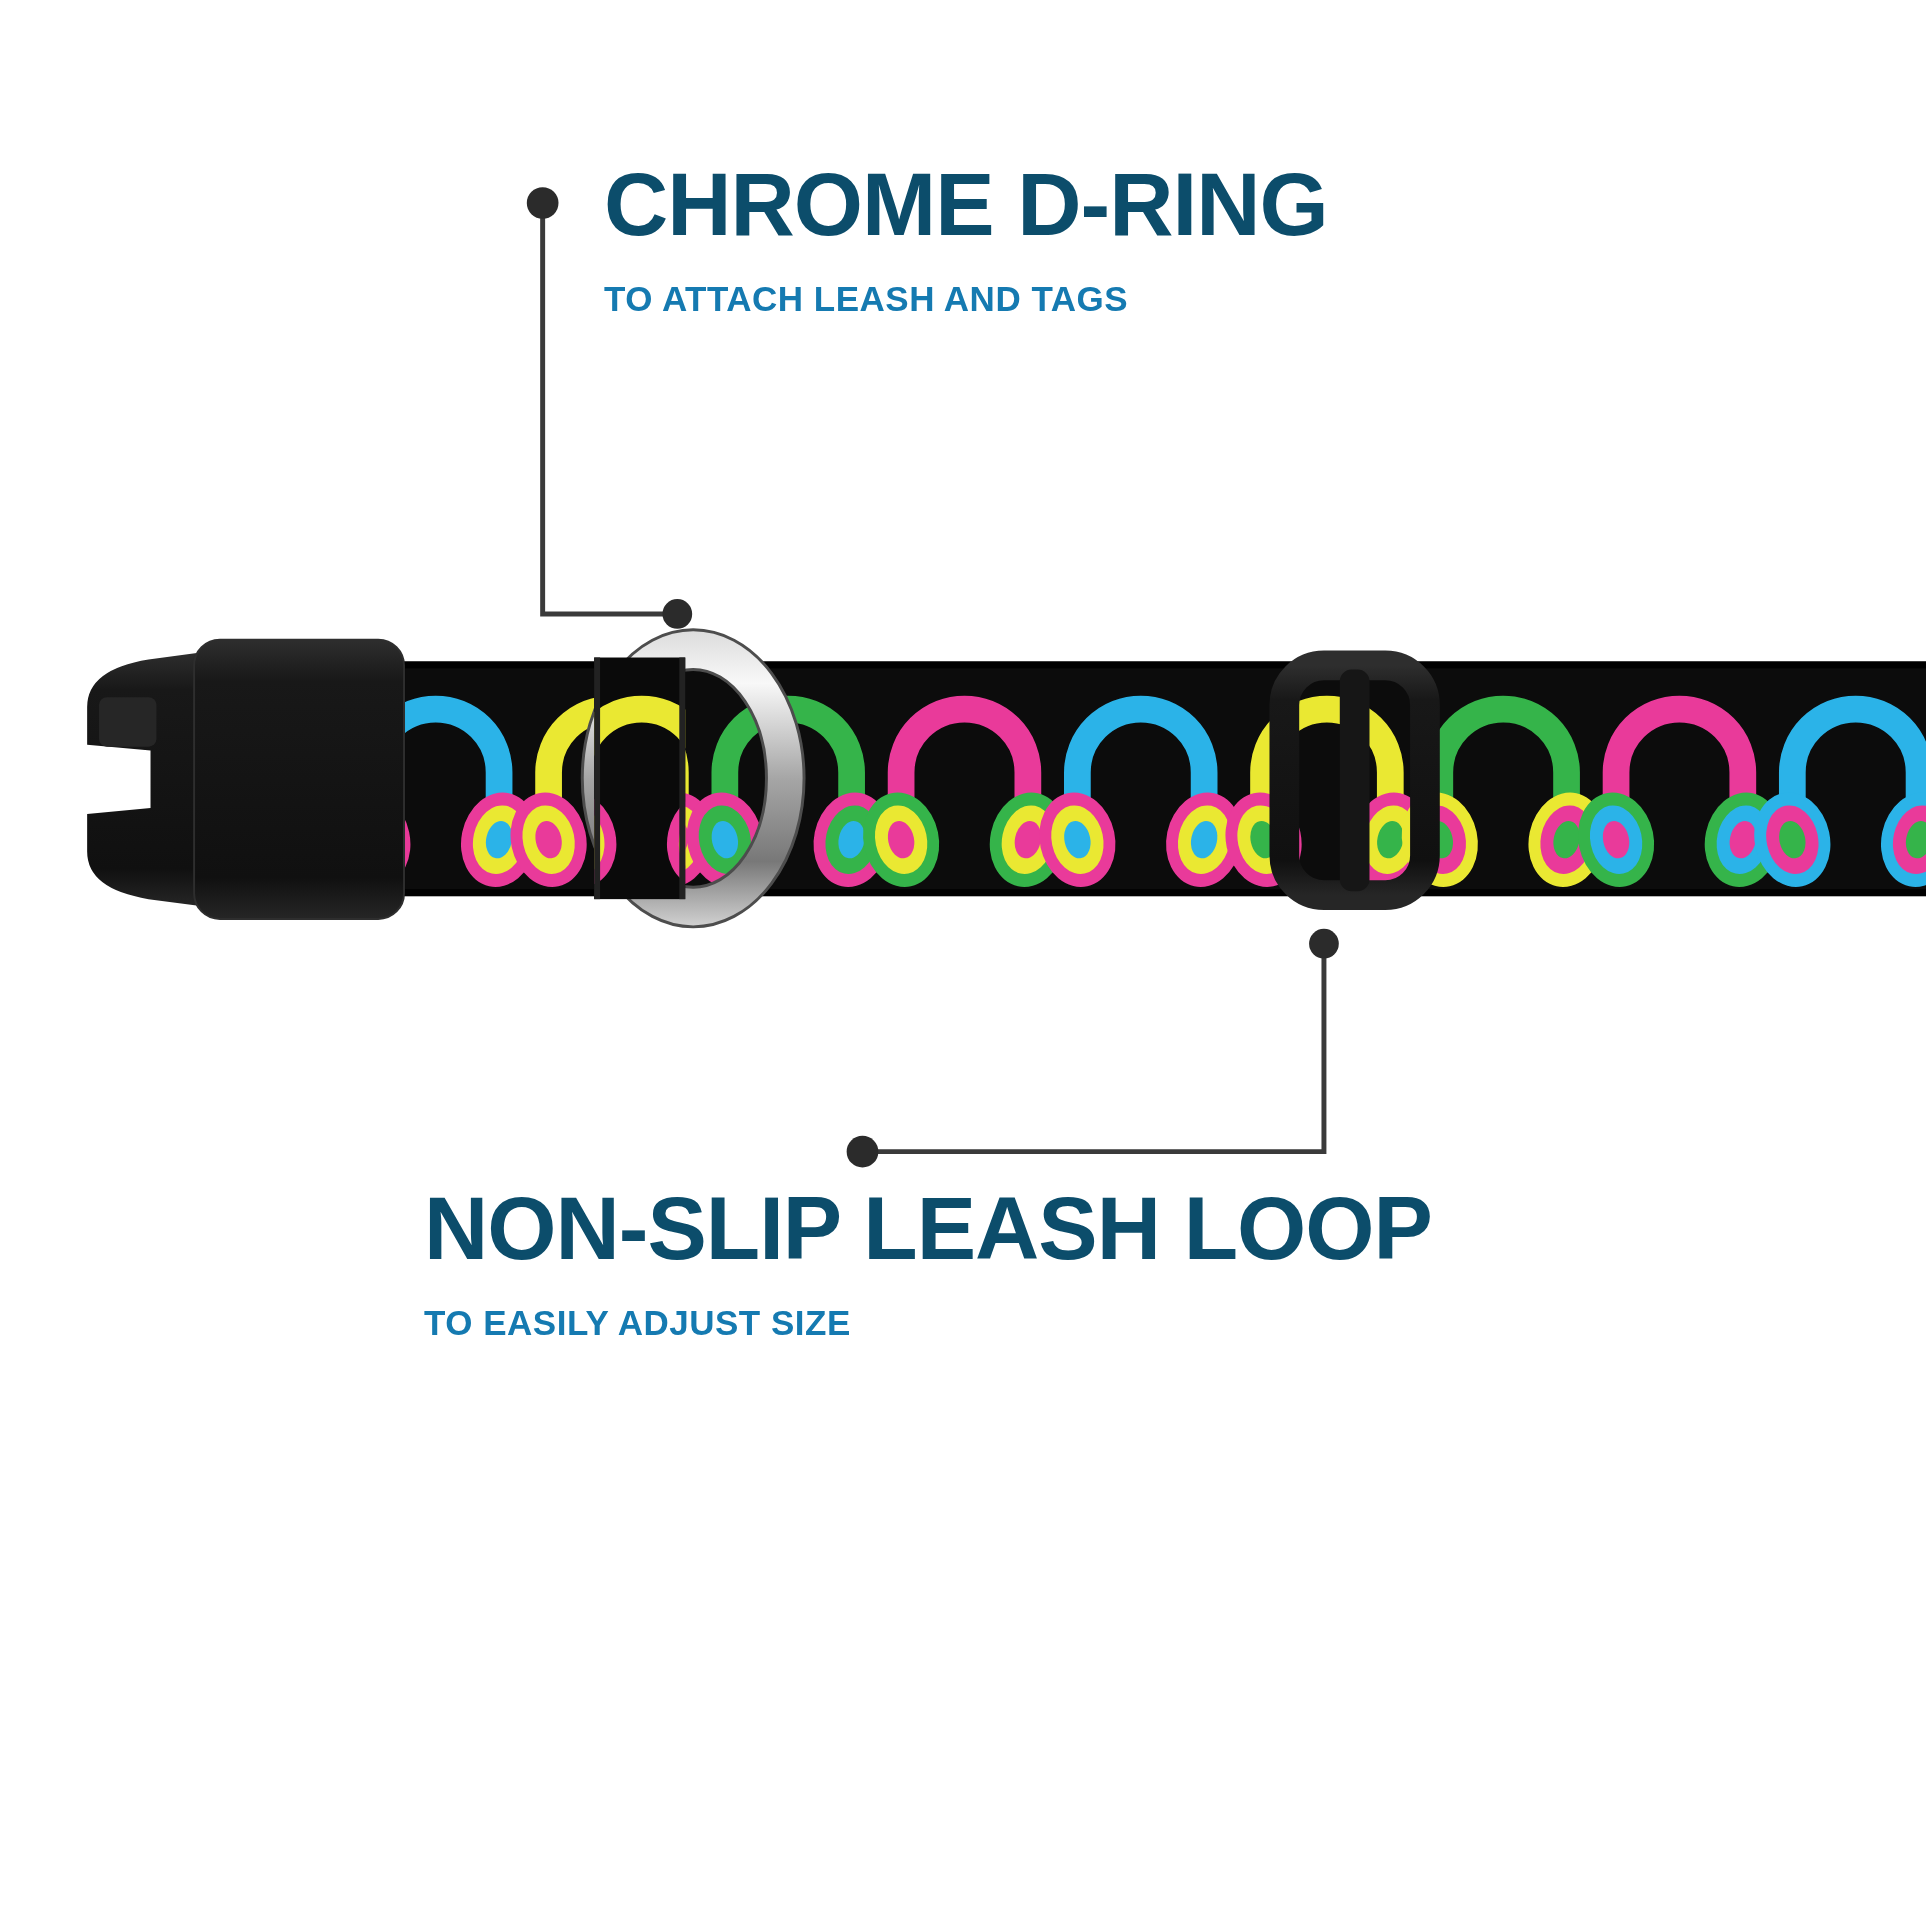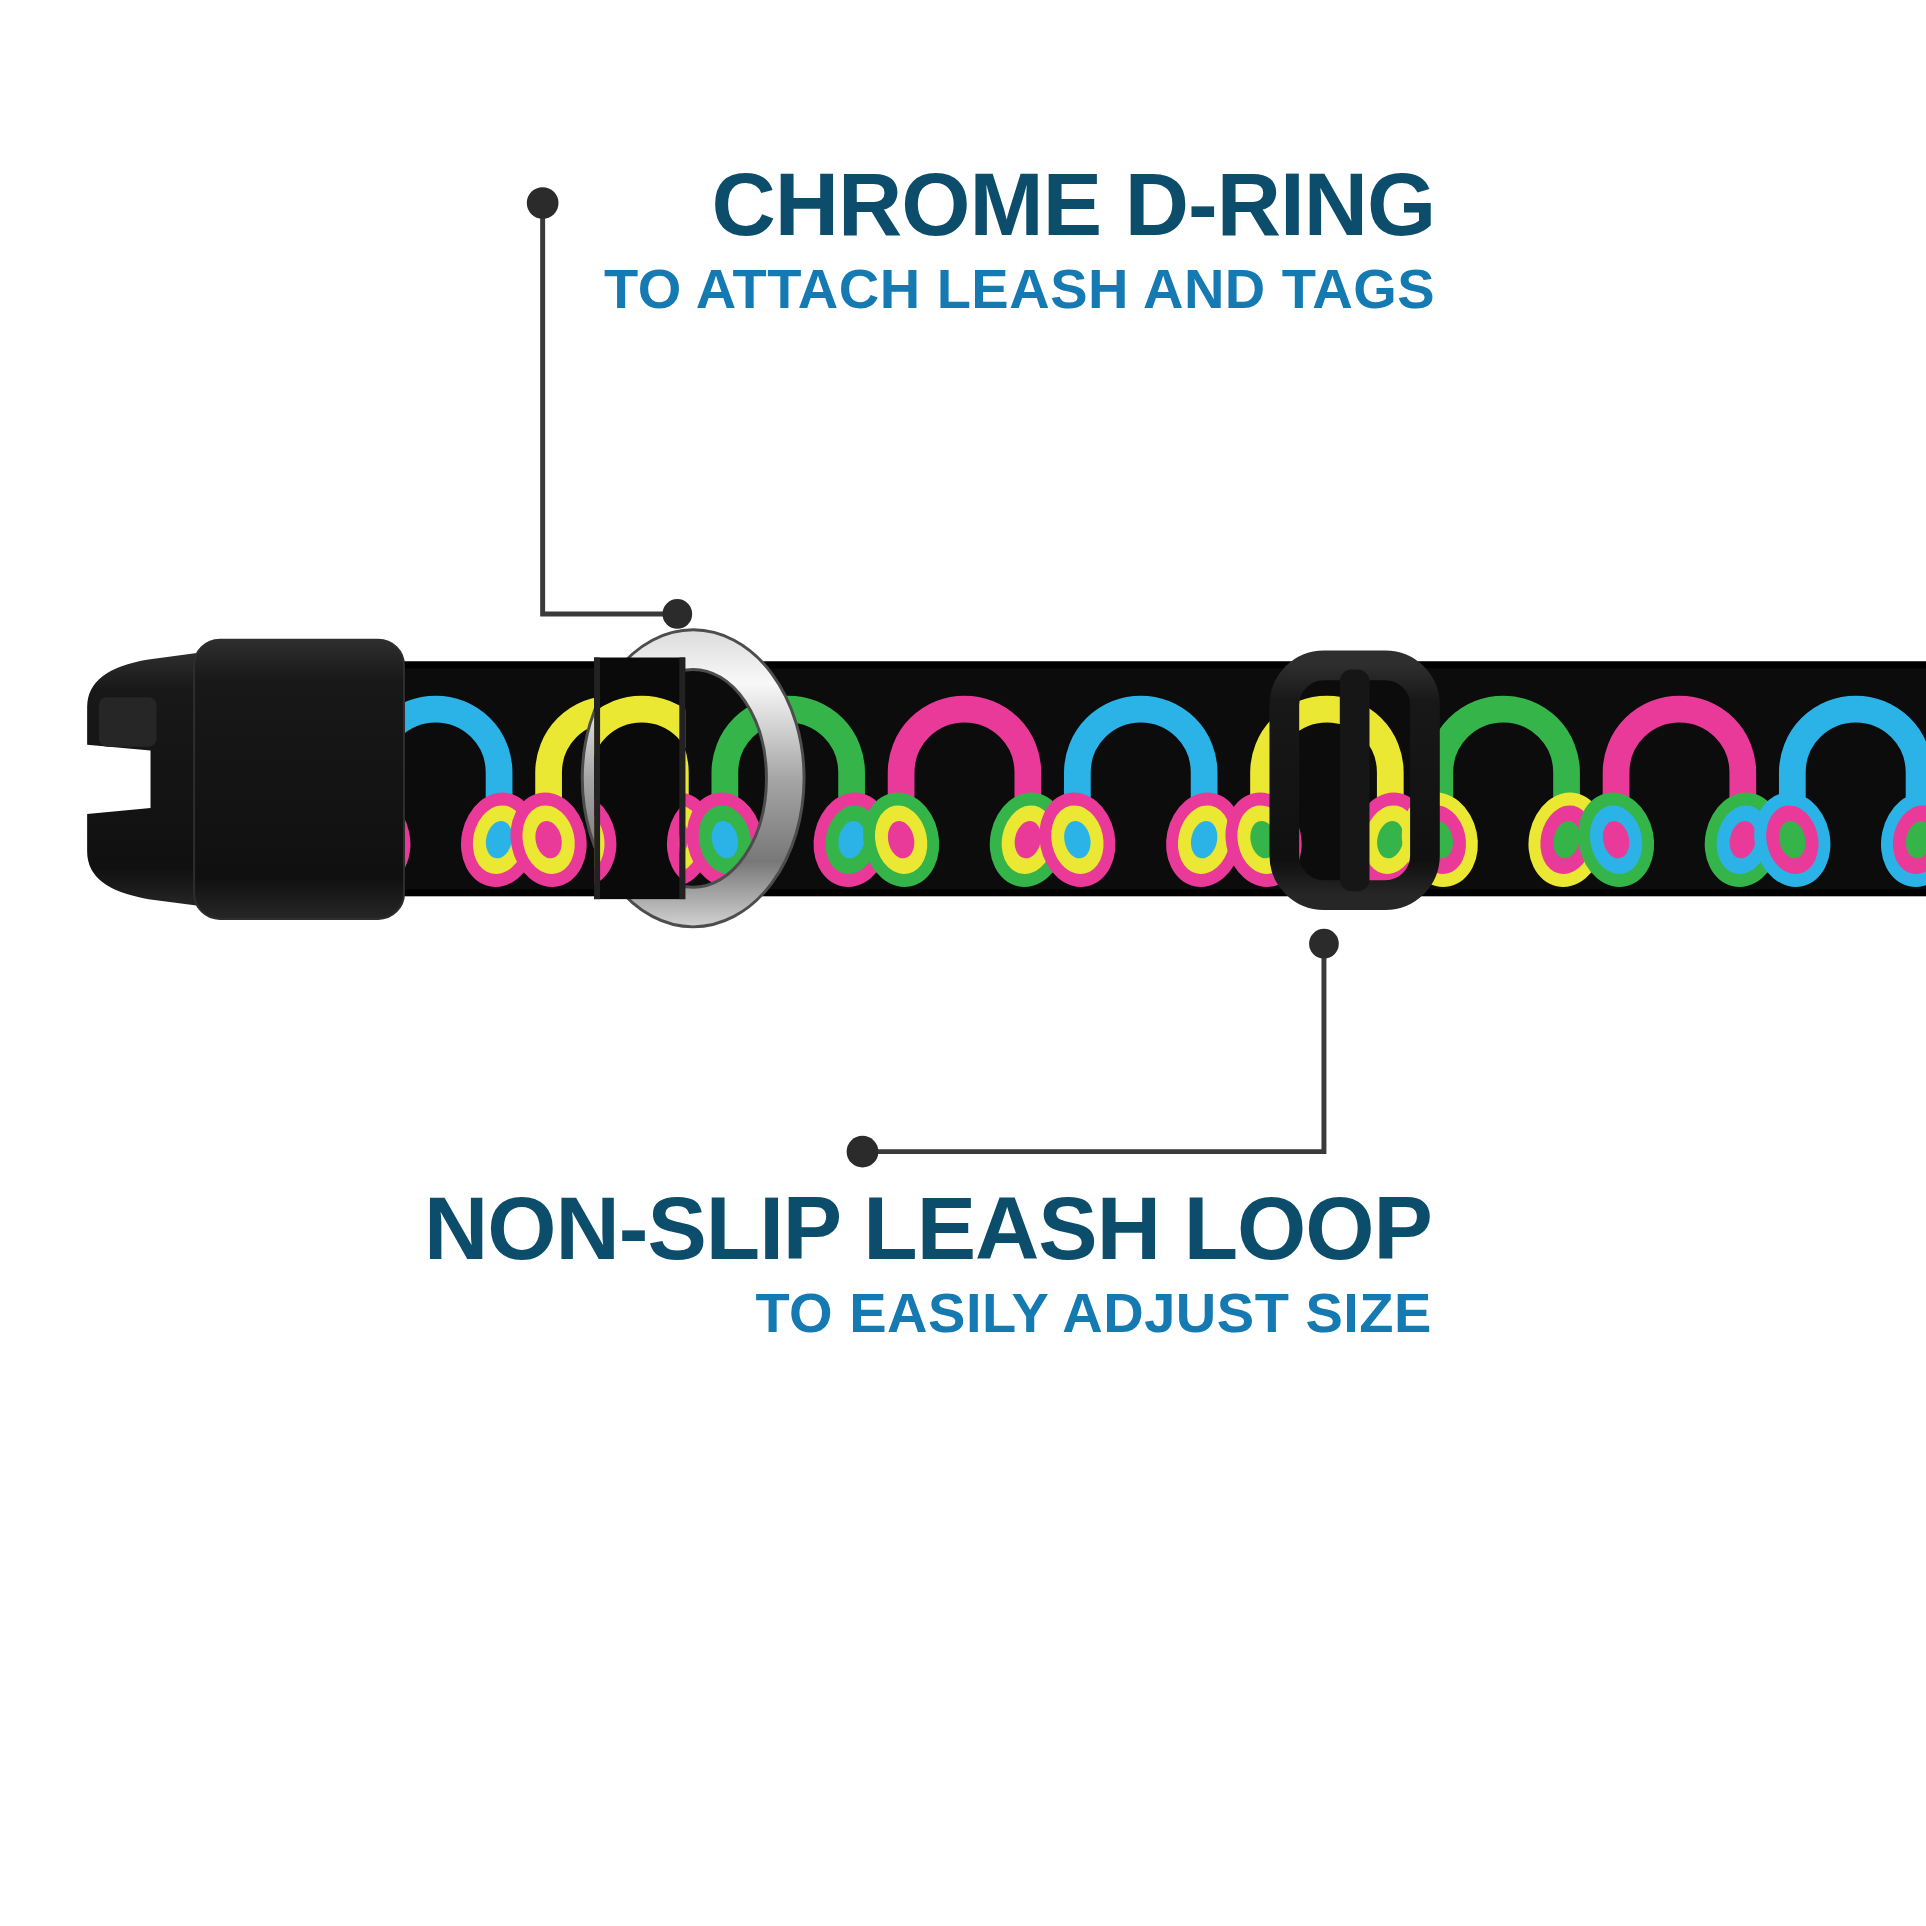--- a/index.html
+++ b/index.html
@@ -1,32 +1,31 @@
 <!DOCTYPE html>
 <html style="--title: #0C4D6B; --subtitle: #157AB1; --callout-line: #3A3A3A; --callout-dot: #2B2B2B; --strap-black: #0C0C0C; --neon-blue: #2BB3E8; --neon-pink: #E93A9A; --neon-yellow: #EAE832; --neon-green: #35B44A;"><head>
 <meta charset="utf-8">
 <style>
   * { margin:0; padding:0; box-sizing:border-box; }
   html,body { width:1927px; height:1927px; background:#ffffff; overflow:hidden; }
   .canvas {
     position:relative; width:1927px; height:1927px; background:#ffffff;
     font-family:"Liberation Sans", sans-serif;
-    text-align:right;
   }
   svg.scene { position:absolute; left:0; top:0; width:1927px; height:1927px; }
   .annotation { position:absolute; }
   .annotation .title {
     color:var(--title,#0C4D6B);
     font-weight:700; font-size:89px; line-height:1; letter-spacing:-1px;
     white-space:nowrap;
   }
   .annotation .subtitle {
     color:var(--subtitle,#157AB1);
-    font-weight:700; font-size:56px; line-height:1; letter-spacing:0.5px;
-    margin-top:12px; white-space:nowrap;
+    font-weight:700; font-size:35px; line-height:1; letter-spacing:0.5px;
+    margin-top:32px; white-space:nowrap;
   }
   #dring-annotation { left:604px; top:160px; }
   #loop-annotation  { left:424px; top:1184px; }
   .callout-line { stroke:var(--callout-line,#3A3A3A); stroke-width:5; fill:none; }
   .callout-dot  { fill:var(--callout-dot,#2B2B2B); }
   .strap-base   { fill:var(--strap-black,#0C0C0C); }
 </style>
 </head>
 <body>
 

